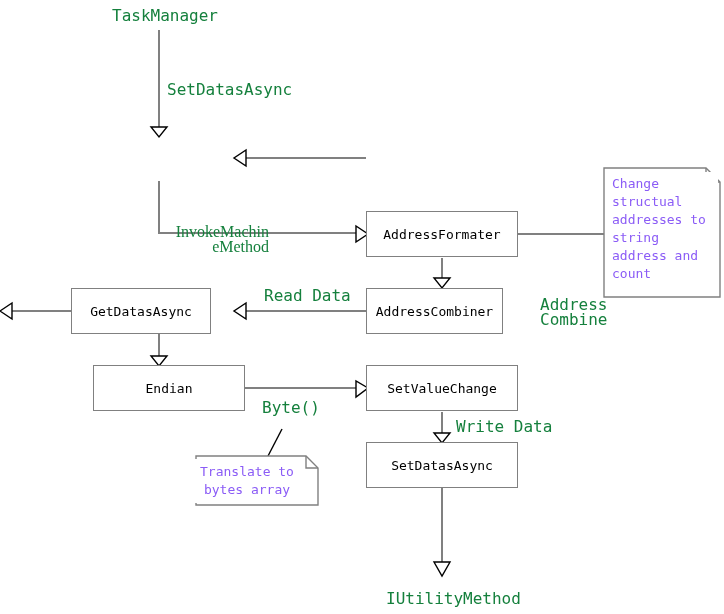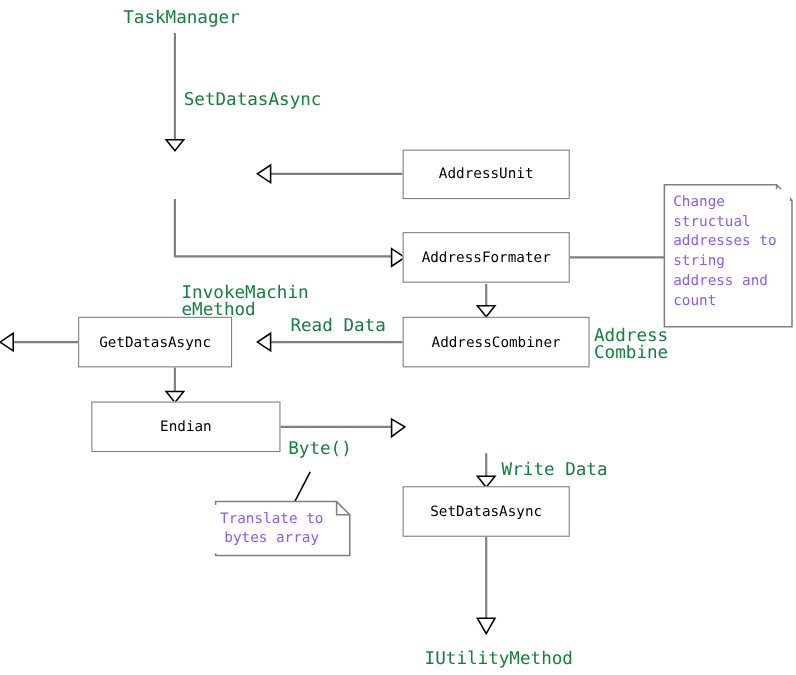--- a/index.html
+++ b/index.html
@@ -114,52 +114,52 @@
 
     <g fill="#ffffff" stroke="#808080" stroke-width="1.4" stroke-linejoin="miter">
       <path d="M 604 168 L 706 168 L 720 182 L 720 297 L 604 297 Z"></path>
       <path d="M 706 168 L 706 182 L 720 182" fill="none"></path>
       <path d="M 196 456 L 306 456 L 318 468 L 318 505 L 196 505 Z"></path>
       <path d="M 306 456 L 306 468 L 318 468" fill="none"></path>
     </g>
   </svg>
 
 
-  <div class="node" style="left:366px; top:136px; width:152px; height:45px;">
-    <span>AddressUnit</span>
-  </div>
 
   <div class="node" style="left:366px; top:211px; width:152px; height:46px;">
     <span>AddressFormater</span>
   </div>
 
-  <div class="node" style="left:366px; top:288px; width:170px; height:46px;">
+  <div class="node" style="left:366px; top:288px; width:137px; height:46px;">
     <span>AddressCombiner</span>
   </div>
 
   <div class="node" style="left:71px; top:288px; width:140px; height:46px;">
     <span>GetDatasAsync</span>
   </div>
 
-  <div class="node" style="left:83px; top:365px; width:172px; height:46px;">
+  <div class="node" style="left:93px; top:365px; width:152px; height:46px;">
     <span>Endian</span>
   </div>
 
+  <div class="node" style="left:366px; top:365px; width:152px; height:46px;">
+    <span>SetValueChange</span>
+  </div>
 
   <div class="node" style="left:366px; top:442px; width:152px; height:46px;">
     <span>SetDatasAsync</span>
   </div>
 
   <div class="freetext" style="left:112px; top:8px;">TaskManager</div>
 
   <div class="freetext" style="left:386px; top:591px;">IUtilityMethod</div>
 
   <div class="freetext" style="left:167px; top:82px;">SetDatasAsync</div>
 
-  <div class="freetext" style="left:165px; top:258px; text-align:left; width:104px;">InvokeMachin
+  <div class="freetext" style="left:165px; top:224px; text-align:right; width:104px;font-family:Liberation Serif, serif;">InvokeMachin
 eMethod</div>
 
   <div class="freetext" style="left:264px; top:288px;">Read Data</div>
 
   <div class="freetext" style="left:540px; top:297px;">Address
 Combine</div>
 
   <div class="freetext" style="left:262px; top:400px;">Byte()</div>
 
   <div class="freetext" style="left:456px; top:419px;text-align:right;">Write Data</div>

